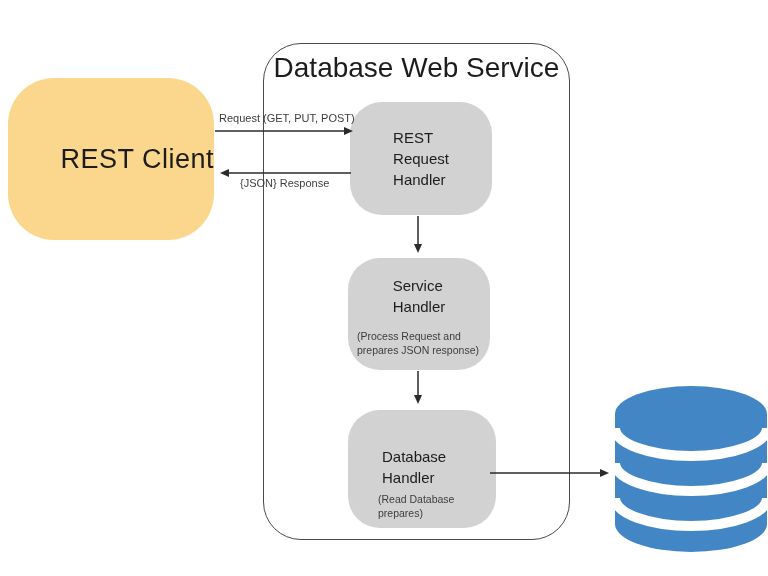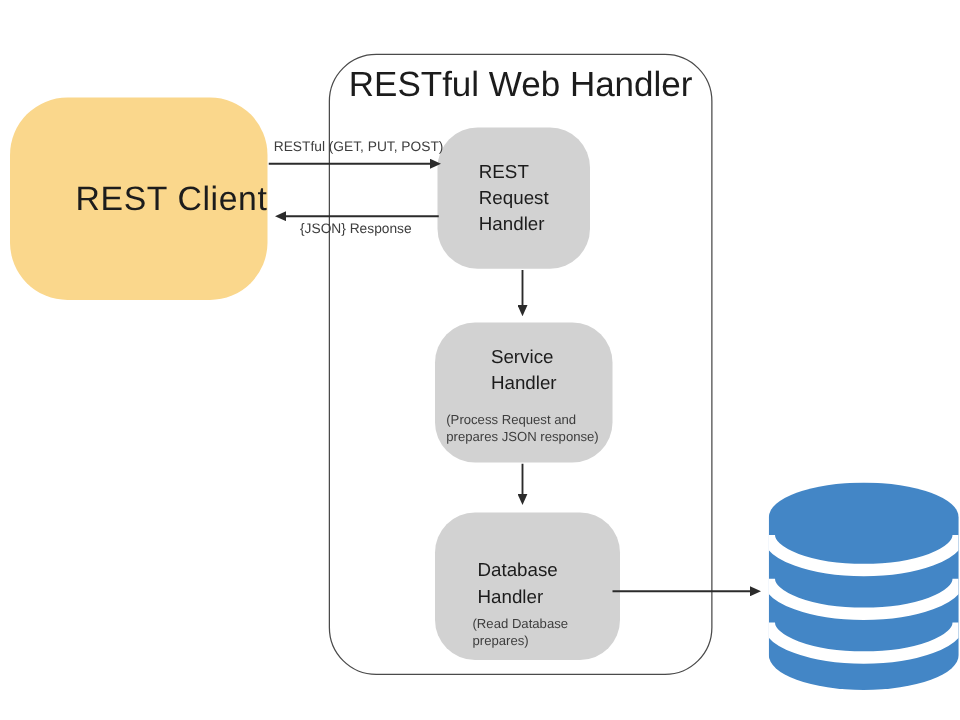--- a/index.html
+++ b/index.html
@@ -35,21 +35,21 @@
   .container-title{
     position:absolute;left:0;top:8px;width:100%;text-align:center;
     font-size:28px;color:var(--text-primary);
   }
   
   .node{
     position:absolute;background:var(--node-fill);border-radius:32px;
     display:flex;flex-direction:column;align-items:center;justify-content:center;
     box-sizing:border-box;
   }
-  .node1{left:350px;top:102px;width:122px;height:113px;}
+  .node1{left:350px;top:102px;width:142px;height:113px;}
   .node2{left:348px;top:258px;width:142px;height:112px;padding-top:4px;}
   .node3{left:348px;top:410px;width:148px;height:118px;padding-top:28px;}
   .node-label{
     font-size:15px;line-height:21px;color:var(--text-primary);white-space:pre-line;
   }
   .node-label.left{text-align:left;}
   .node-label.center{text-align:left;}
   .node3 .node-label{align-self:flex-start;margin-left:34px;}
   .node-sublabel{
     font-size:10.5px;line-height:14px;color:var(--text-secondary);white-space:pre-line;
@@ -75,21 +75,21 @@
 </head>
 <body>
 
 <div class="canvas">
 
   <div class="client">
     <div class="client-label">REST Client</div>
   </div>
 
   <div class="container-box">
-    <div class="container-title">RESTful Web Handler</div>
+    <div class="container-title">Database Web Service</div>
   </div>
 
   <div class="node node1">
     <div class="node-label left">REST
 Request
 Handler</div>
   </div>
 
   <div class="node node2">
     <div class="node-label center">Service
@@ -98,21 +98,21 @@
 prepares JSON response)</div>
   </div>
 
   <div class="node node3">
     <div class="node-label left">Database
 Handler</div>
     <div class="node-sublabel">(Read Database
 prepares)</div>
   </div>
 
-  <div class="edge-label request-label">RESTful (GET, PUT, POST)</div>
+  <div class="edge-label request-label">Request (GET, PUT, POST)</div>
   <div class="edge-label response-label">{JSON} Response</div>
 
   <svg class="arrows" viewBox="0 0 768 576" xmlns="http://www.w3.org/2000/svg">
     <defs>
       <marker id="ah" markerWidth="9" markerHeight="8" refX="1" refY="4" orient="auto" markerUnits="userSpaceOnUse">
         <path class="ah-path" d="M0,0 L9,4 L0,8 Z"></path>
       </marker>
     </defs>
     <path class="arrow-line" d="M215,131 H345" marker-end="url(#ah)"></path>
     <path class="arrow-line" d="M351,173 H228" marker-end="url(#ah)"></path>

